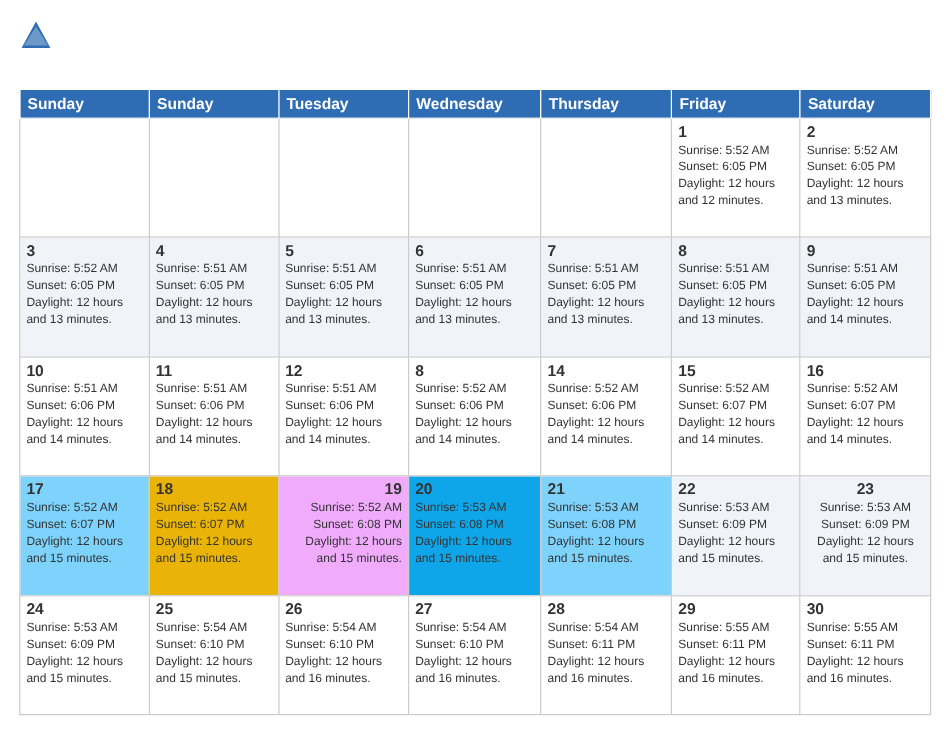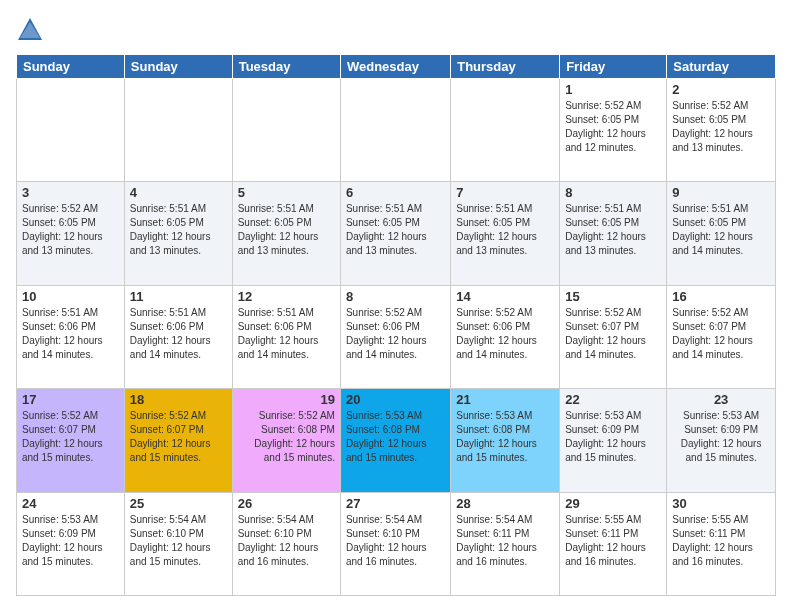--- a/index.html
+++ b/index.html
@@ -9,20 +9,21 @@
       font-family: Arial, sans-serif;
       background: #fff;
       overflow: hidden;
     }
     .page {
       width: 792px;
       height: 612px;
       padding: 16px;
       display: flex;
       flex-direction: column;
+      gap: 20px;
     }
     .header {
       display: flex;
       justify-content: space-between;
       align-items: flex-start;
       margin-bottom: 10px;
     }
     .logo {
       display: flex;
       align-items: center;
@@ -240,21 +241,21 @@
           </td>
           <td>
             <span class="day-num">16</span>
             <div class="day-info">Sunrise: 5:52 AM
 Sunset: 6:07 PM
 Daylight: 12 hours
 and 14 minutes.</div>
           </td>
         </tr>
         <tr>
-          <td style="background: #c4b5fd;">
+          <td style="background: #7dd3fc;">
             <span class="day-num">17</span>
             <div class="day-info">Sunrise: 5:52 AM
 Sunset: 6:07 PM
 Daylight: 12 hours
 and 15 minutes.</div>
           </td>
           <td style="background: #eab308;">
             <span class="day-num">18</span>
             <div class="day-info">Sunrise: 5:52 AM
 Sunset: 6:07 PM

